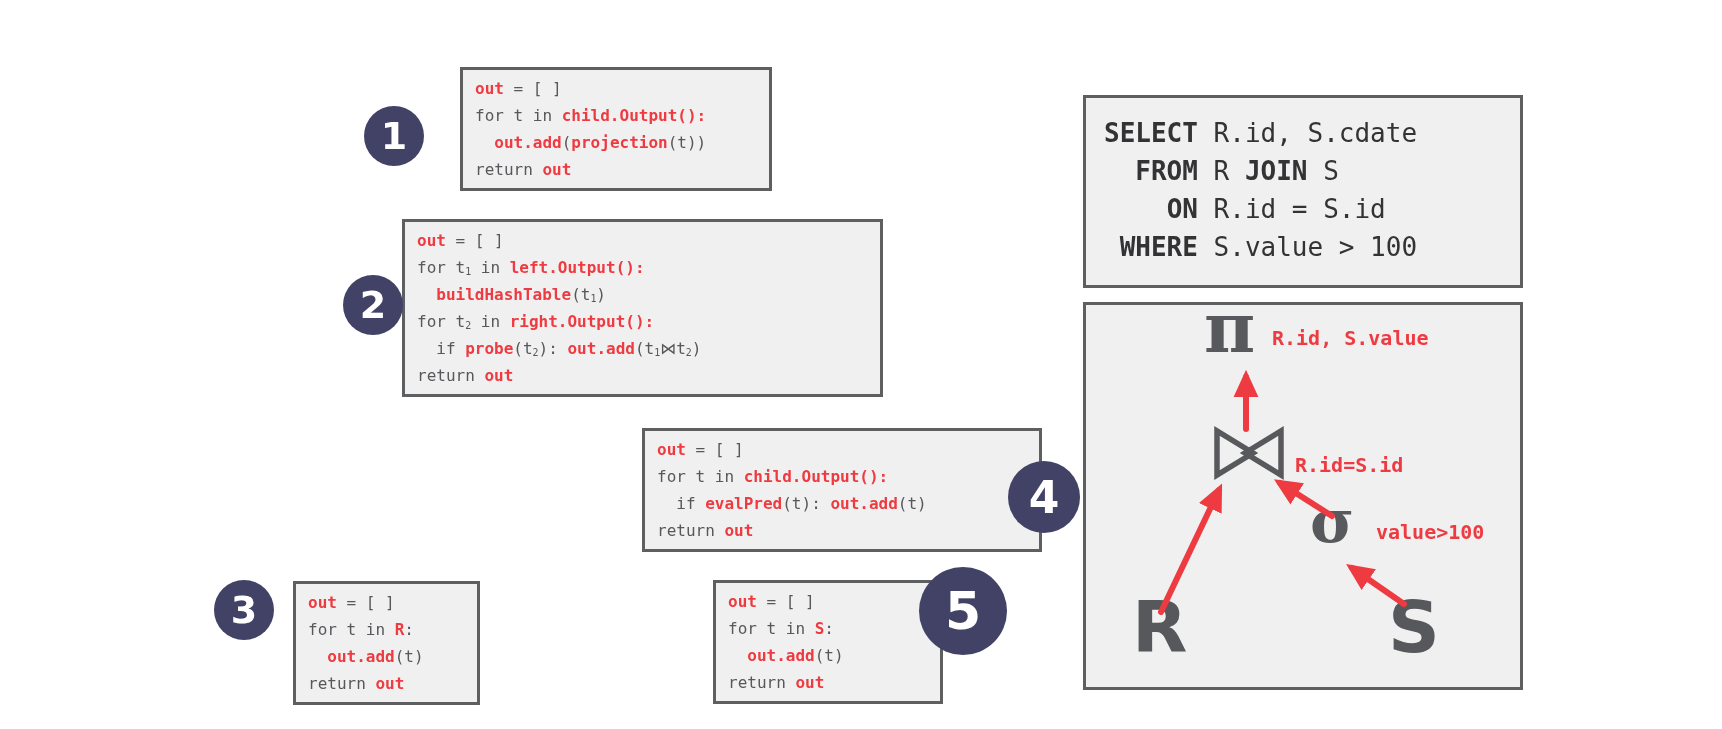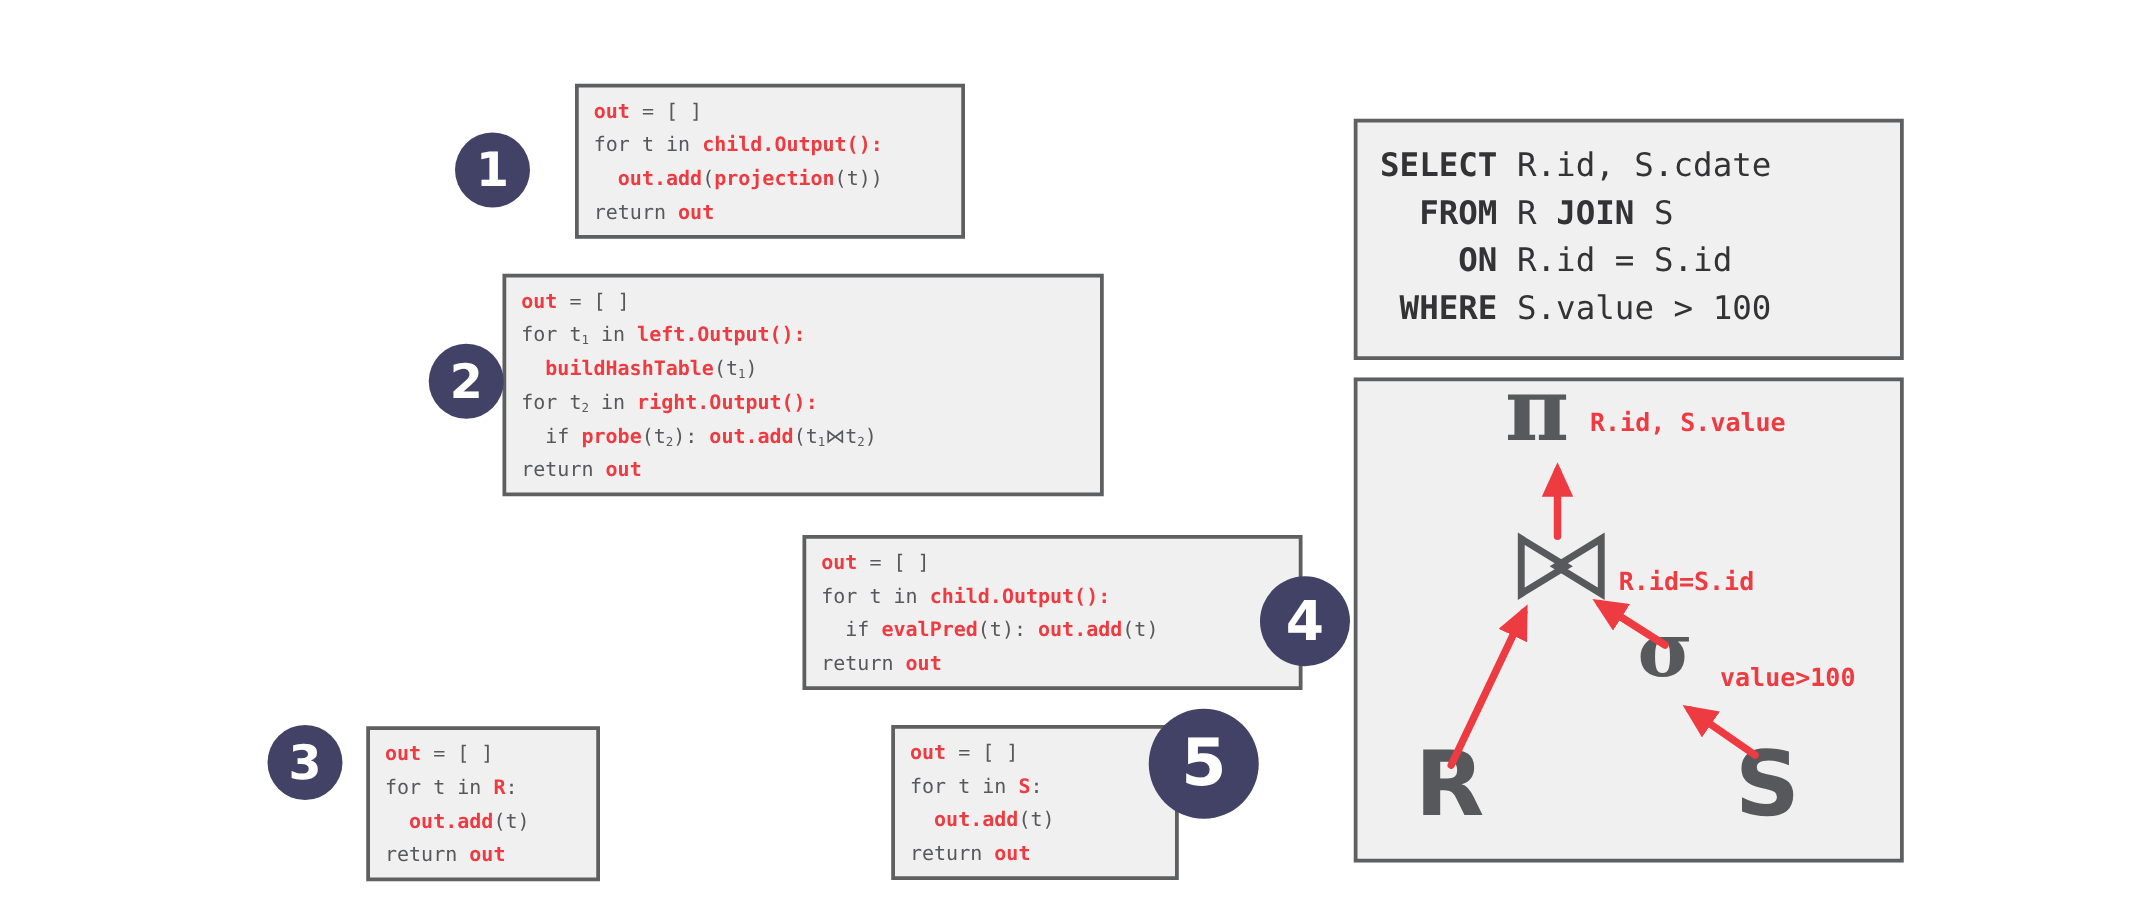--- a/index.html
+++ b/index.html
@@ -61,21 +61,21 @@
     font-size:72px;line-height:1;
   }
   .rel-r{left:46px;top:286px;}
   .rel-s{left:302px;top:286px;}
   .plan-red-label{
     font-family:"DejaVu Sans Mono", monospace;color:#ee3b41;font-weight:bold;
     font-size:20px;line-height:27px;white-space:pre;
   }
   .pi-label{left:186px;top:20px;}
   .join-label{left:209px;top:115px;margin-top:32px;}
-  .sigma-label{left:290px;top:224px;}
+  .sigma-label{left:290px;top:214px;}
   .bowtie{left:127px;top:120px;}
   .arrows{position:absolute;left:0;top:0;width:434px;height:382px;pointer-events:none;}
 </style>
 </head>
 <body>
 
 <div class="badge badge-1">1</div>
 <div class="badge badge-2">2</div>
 <div class="badge badge-3">3</div>
 <div class="badge badge-4">4</div>

